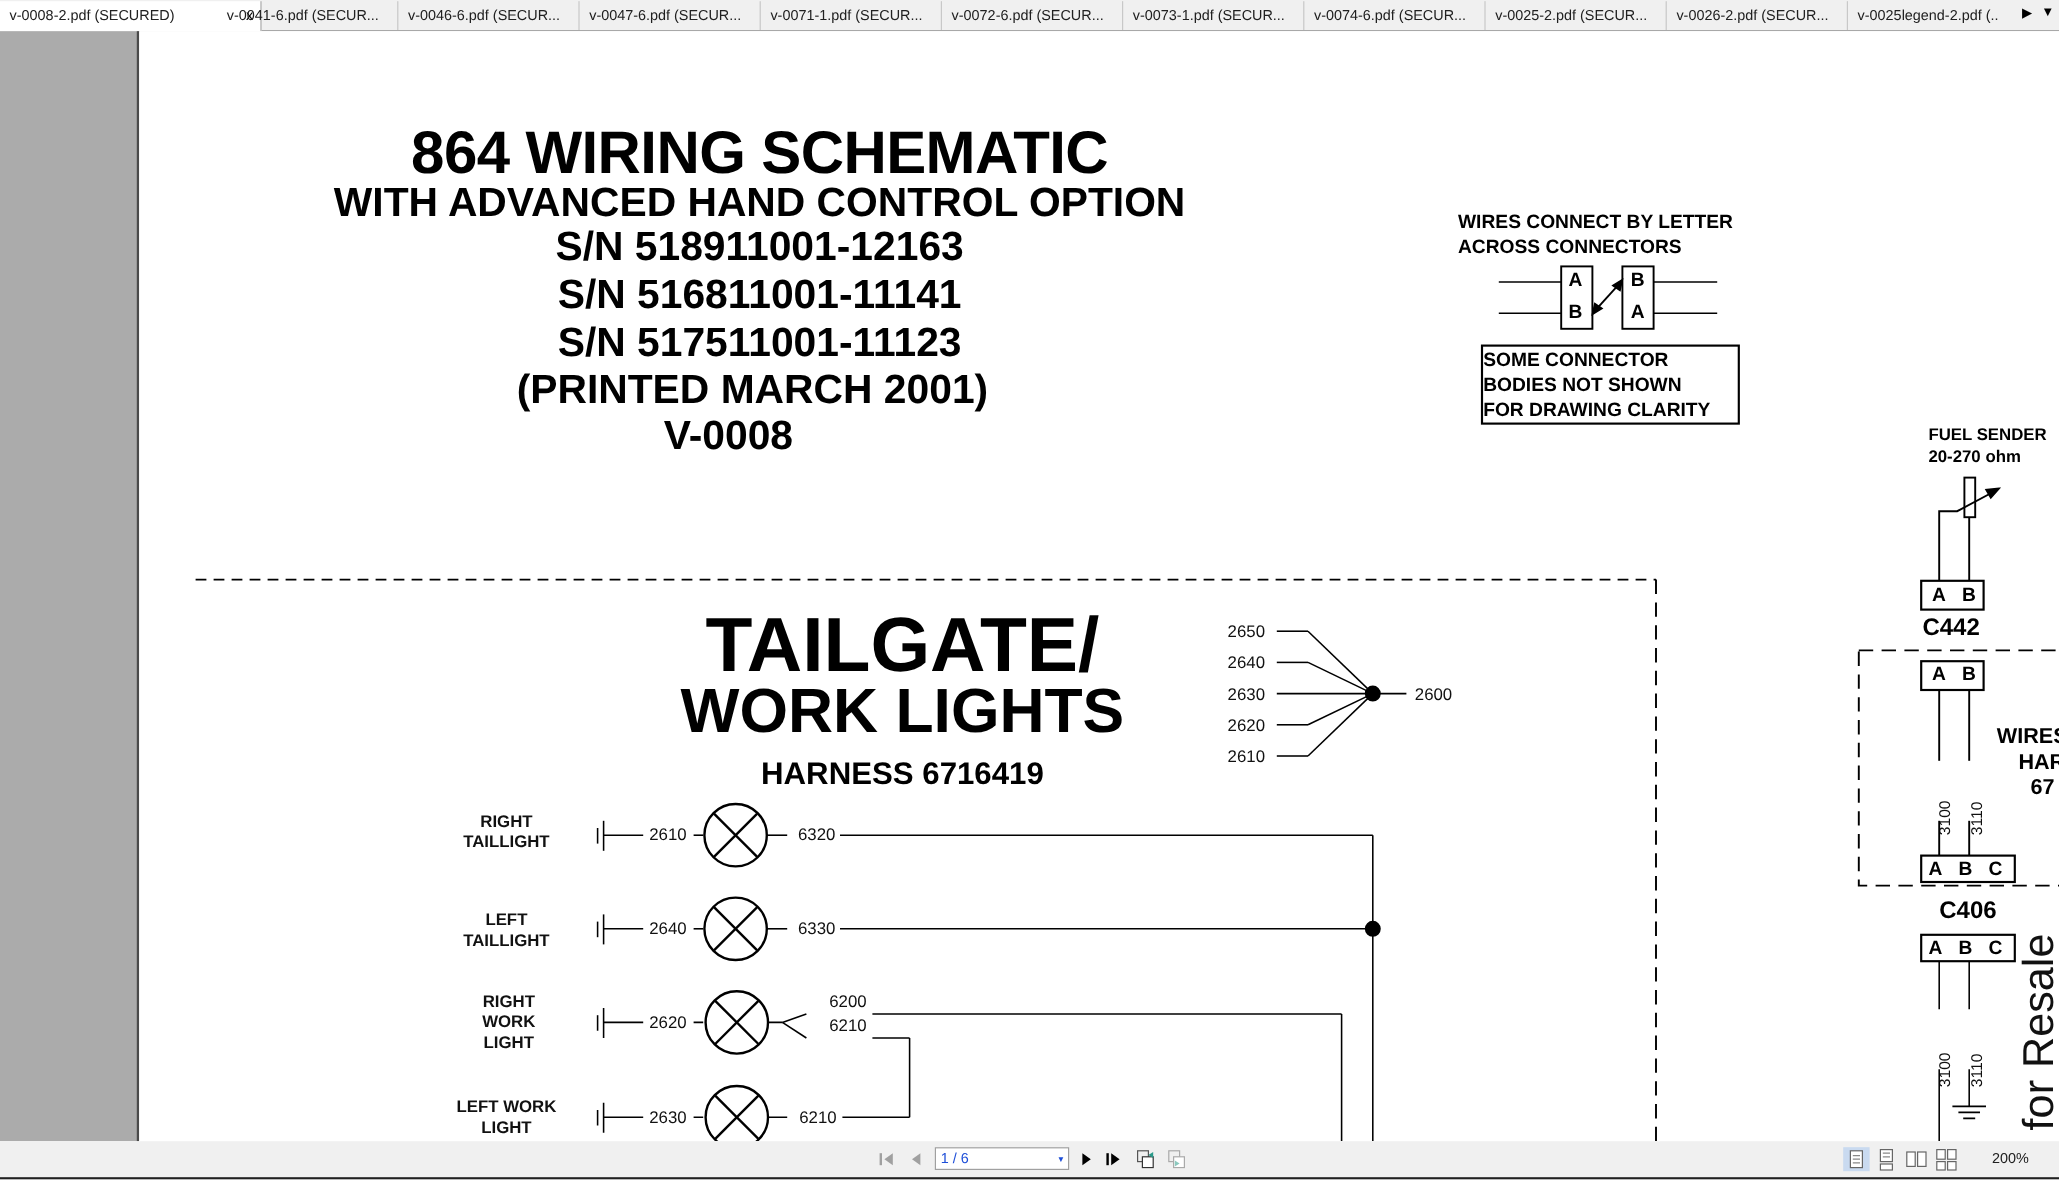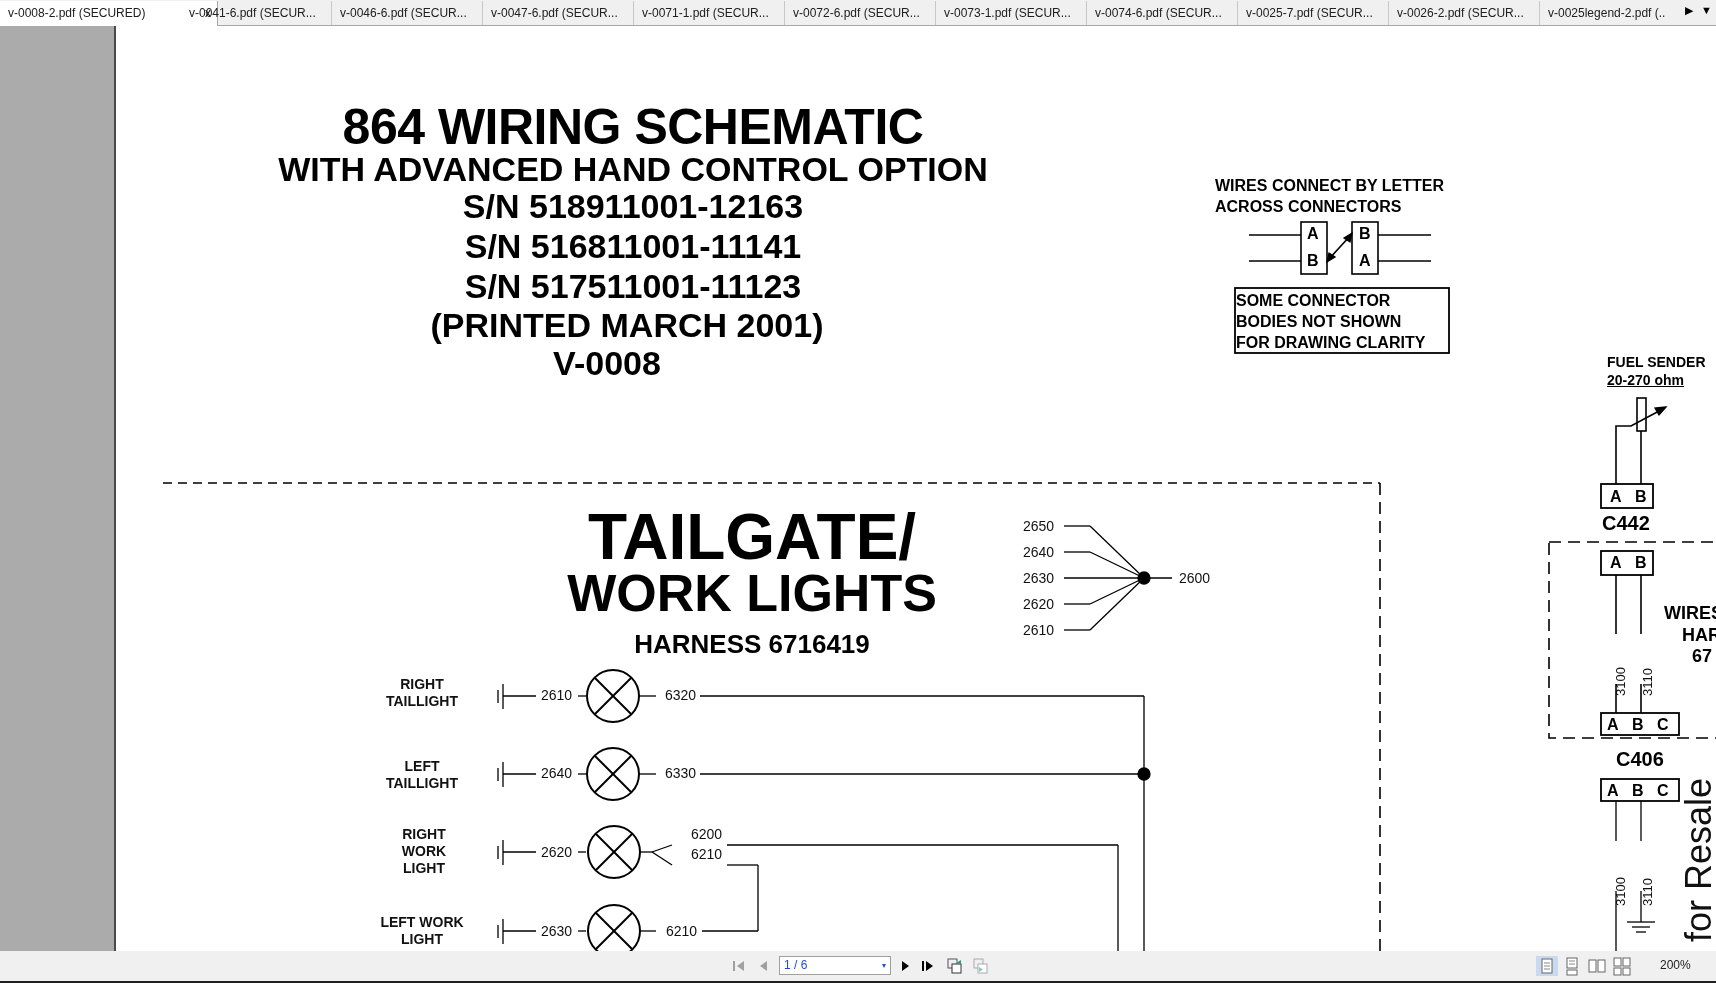--- a/index.html
+++ b/index.html
@@ -40,21 +40,21 @@
     <span>v-0008-2.pdf (SECURED)</span>
     <span class="close">x</span>
   </div>
   <div class="tab" style="left:181px;width:151px;"><span>v-0041-6.pdf (SECUR...</span></div>
   <div class="tab" style="left:332px;width:151px;"><span>v-0046-6.pdf (SECUR...</span></div>
   <div class="tab" style="left:483px;width:151px;"><span>v-0047-6.pdf (SECUR...</span></div>
   <div class="tab" style="left:634px;width:151px;"><span>v-0071-1.pdf (SECUR...</span></div>
   <div class="tab" style="left:785px;width:151px;"><span>v-0072-6.pdf (SECUR...</span></div>
   <div class="tab" style="left:936px;width:151px;"><span>v-0073-1.pdf (SECUR...</span></div>
   <div class="tab" style="left:1087px;width:151px;"><span>v-0074-6.pdf (SECUR...</span></div>
-  <div class="tab" style="left:1238px;width:151px;"><span>v-0025-7.pdf (SECUR...</span></div>
+  <div class="tab" style="left:1238px;width:151px;"><span>v-0025-2.pdf (SECUR...</span></div>
   <div class="tab" style="left:1389px;width:151px;"><span>v-0026-2.pdf (SECUR...</span></div>
   <div class="tab" style="left:1540px;width:145px;border-right:none;"><span>v-0025legend-2.pdf (..</span></div>
   <span class="tab-nav" style="left:1685px;">▶</span>
   <span class="tab-nav" style="left:1701px;">▼</span>
 </div>
 
 <div class="gutter"></div>
 
 <div class="page">
 
@@ -110,21 +110,21 @@
   <div class="lbl" style="left:549px;top:661px;">6320</div>
   <div class="lbl" style="left:425px;top:739px;">2640</div>
   <div class="lbl" style="left:549px;top:739px;">6330</div>
   <div class="lbl" style="left:425px;top:818px;">2620</div>
   <div class="lbl" style="left:575px;top:800px;">6200</div>
   <div class="lbl" style="left:575px;top:820px;">6210</div>
   <div class="lbl" style="left:425px;top:897px;">2630</div>
   <div class="lbl" style="left:550px;top:897px;">6210</div>
 
   <div class="t" style="left:1491px;top:328px;font-size:14px;">FUEL SENDER</div>
-  <div class="t" style="left:1491px;top:346px;font-size:14px;text-decoration:underline;">20-270 ohm</div>
+  <div class="t" style="left:1491px;top:346px;font-size:14px;">20-270 ohm</div>
 
   <div class="t" style="left:1494px;top:462px;font-size:16px;">A</div>
   <div class="t" style="left:1519px;top:462px;font-size:16px;">B</div>
   <div class="t" style="left:1486px;top:486px;font-size:20px;">C442</div>
 
   <div class="t" style="left:1494px;top:528px;font-size:16px;">A</div>
   <div class="t" style="left:1519px;top:528px;font-size:16px;">B</div>
 
   <div class="t" style="left:1548px;top:577px;font-size:18px;">WIRES</div>
   <div class="t" style="left:1566px;top:599px;font-size:18px;">HAR</div>

